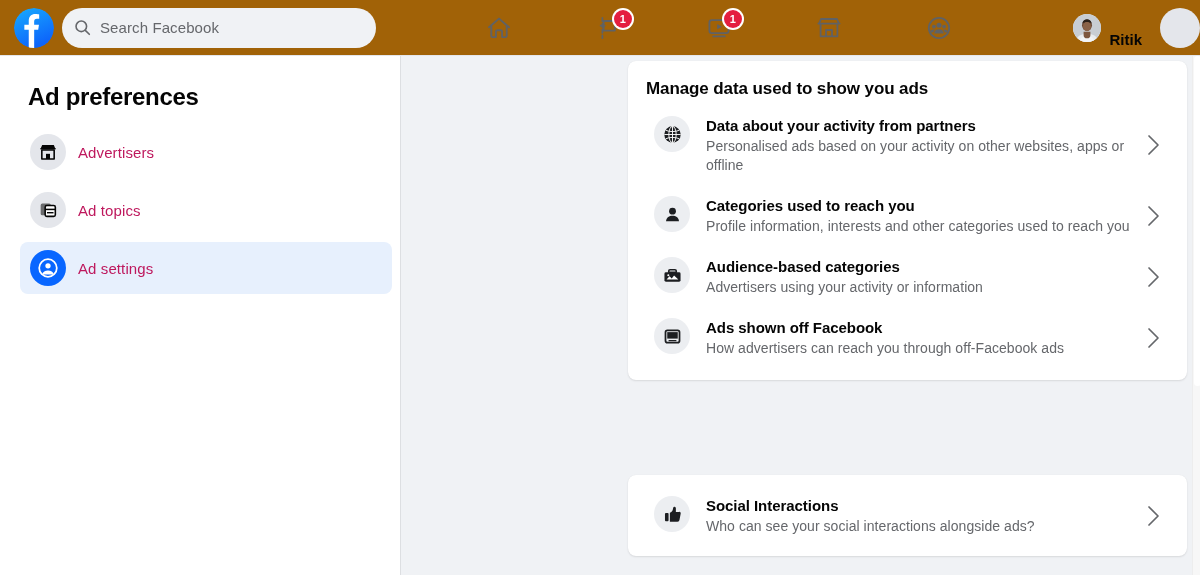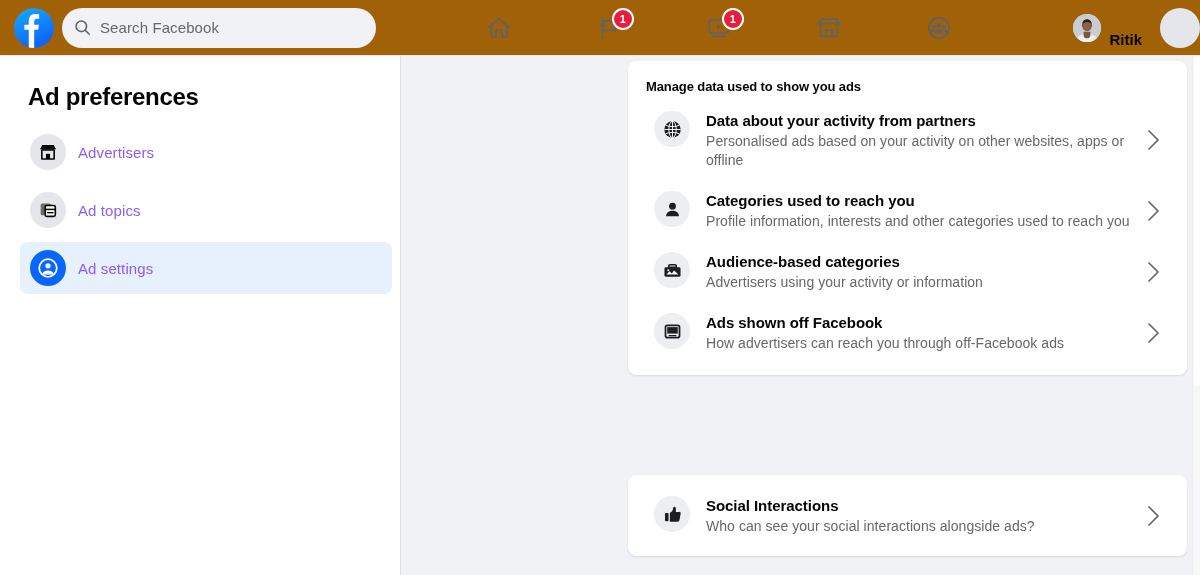--- a/index.html
+++ b/index.html
@@ -197,21 +197,21 @@
     display: flex;
     align-items: center;
     justify-content: center;
     flex: 0 0 auto;
   }
   .side-icon.blue { background: #0866ff; }
   .side-icon svg { display: block; }
 
   .side-label {
     font-size: 15px;
-    color: #8b5cf6;
+    color: #be185d;
     letter-spacing: .1px;
   }
 
   
   .main {
     position: absolute;
     top: 56px; left: 402px;
     width: 790px;
     height: 519px;
     background: #f0f2f5;
@@ -224,21 +224,21 @@
     width: 559px;
     background: #ffffff;
     border-radius: 8px;
     box-shadow: 0 1px 2px rgba(0,0,0,.10), 0 0 1px rgba(0,0,0,.06);
   }
 
   .card-primary { top: 5px; padding: 14px 0 12px 0; }
   .card-secondary { top: 419px; padding: 10px 0 10px 0; }
 
   .card-heading {
-    font-size: 13px;
+    font-size: 17px;
     font-weight: bold;
     color: #050505;
     padding: 4px 18px 6px 18px;
     letter-spacing: -.1px;
   }
 
   .row {
     display: flex;
     align-items: flex-start;
     padding: 10px 10px 10px 18px;

